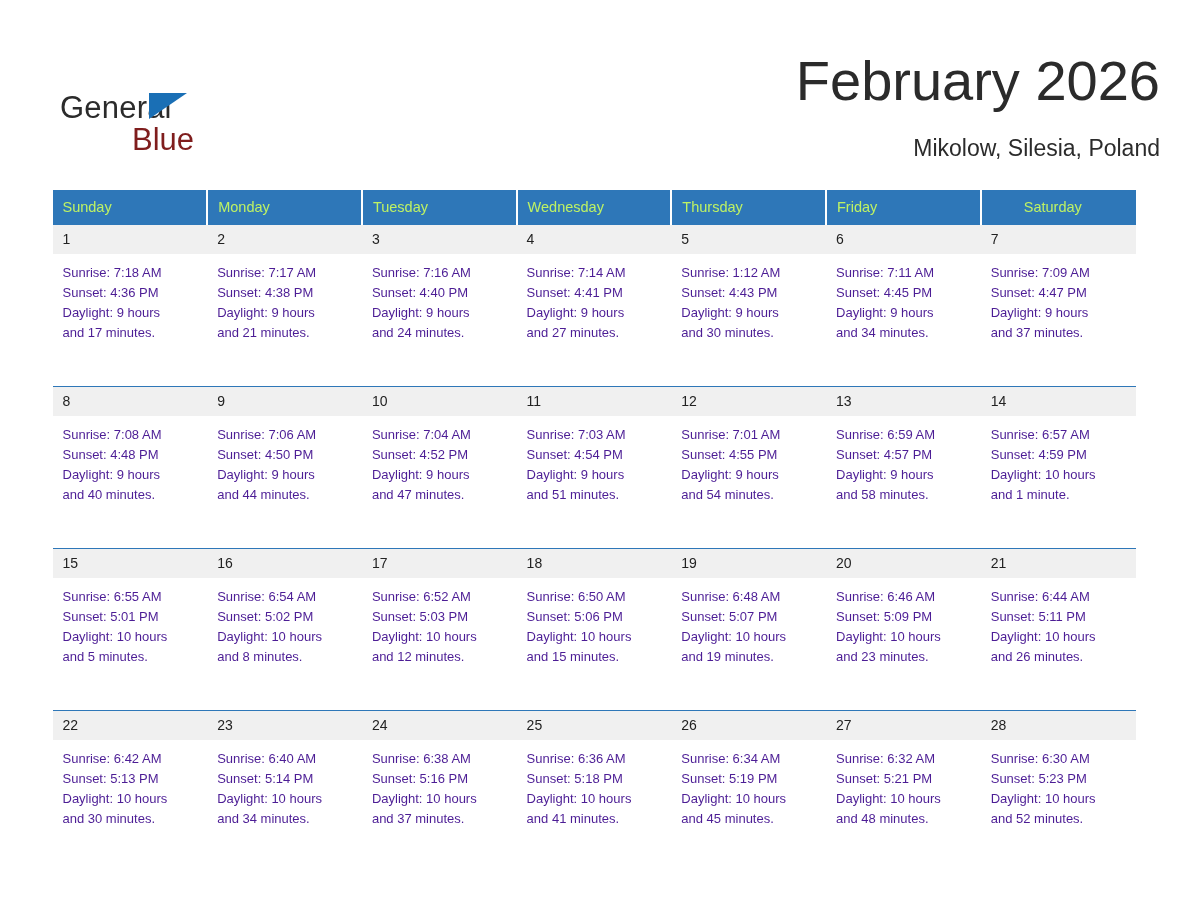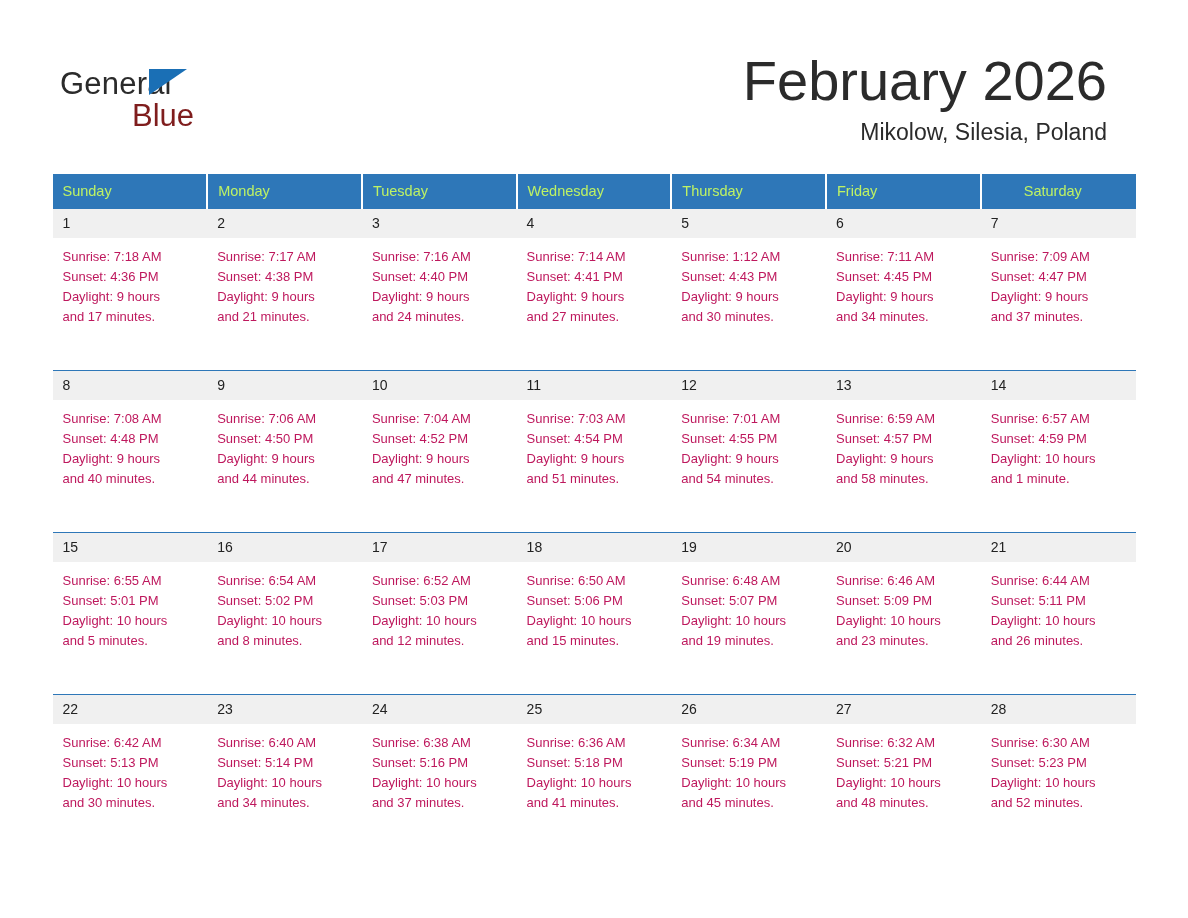--- a/index.html
+++ b/index.html
@@ -9,23 +9,23 @@
     background: #ffffff;
     font-family: "Liberation Sans", sans-serif;
   }
   .page {
     position: relative;
     width: 1188px; height: 918px;
     padding: 0;
   }
   .header {
     display: flex;
-    align-items: center;
+    align-items: flex-end;
     justify-content: space-between;
-    padding: 50px 81px 0 57px;
+    padding: 50px 28px 0 57px;
   }
   .logo {
     position: relative;
     width: 210px;
     height: 80px;
   }
   .logo-general {
     font-size: 31px;
     color: #2b2b2b;
     letter-spacing: 0.2px;
@@ -54,21 +54,21 @@
   .month-title {
     font-size: 56px;
     color: #2b2b2b;
     line-height: 1.05;
     font-weight: normal;
     margin: 0;
   }
   .location {
     font-size: 23px;
     color: #2b2b2b;
-    margin-top: 8px;
+    margin-top: 24px;
   }
   table.cal {
     width: 1083px;
     margin: 28px auto 0 auto;
     border-collapse: collapse;
     table-layout: fixed;
   }
   table.cal th {
     background: #2e77b8;
     color: #bef264;
@@ -90,21 +90,21 @@
   .daynum {
     background: #f0f0f0;
     font-size: 14px;
     color: #222;
     padding: 6px 0 7px 10px;
     height: 29px;
   }
   .lines {
     padding: 9px 0 0 10px;
     font-size: 13px;
-    color: #be185d;
+    color: #4c1d95;
     line-height: 1.55;
   }
   .lines div { white-space: nowrap; }
 </style>
 </head>
 <body>
 
 <div class="page">
 
   <div class="header">

